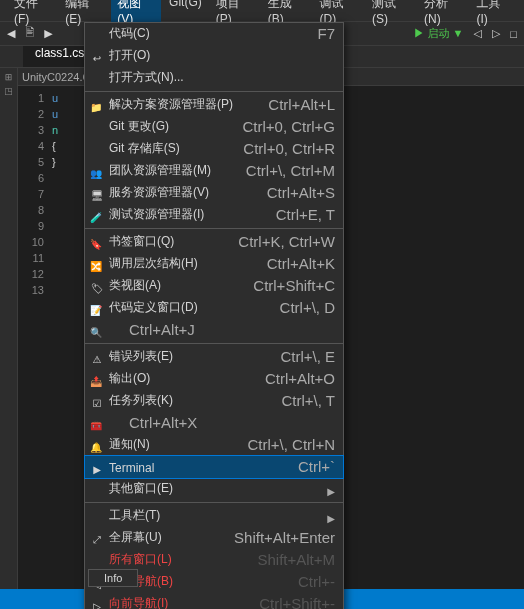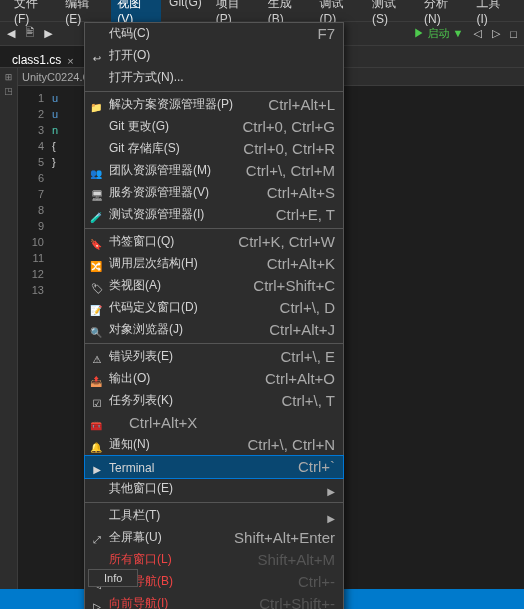--- a/index.html
+++ b/index.html
@@ -60,25 +60,26 @@
       background: #2d2d2d;
       height: 22px;
       display: flex;
       align-items: center;
       border-bottom: 1px solid #3c3c3c;
     }
     .tab {
       padding: 0 12px;
       height: 100%;
       display: flex;
-      align-items: flex-end;
+      align-items: flex-start;
       font-size: 12px;
       color: #d4d4d4;
       border-right: 1px solid #3c3c3c;
       cursor: pointer;
+      margin-left: 23px;
     }
     .tab.active {
       background: #1e1e1e;
       color: #fff;
     }
 
     
     .main-area {
       display: flex;
       height: calc(100% - 68px);
@@ -404,21 +405,20 @@
       <span class="label">类视图(A)</span>
       <span class="shortcut">Ctrl+Shift+C</span>
     </div>
     <div class="menu-row">
       <span class="icon-area">📝</span>
       <span class="label">代码定义窗口(D)</span>
       <span class="shortcut">Ctrl+\, D</span>
     </div>
     <div class="menu-row">
       <span class="icon-area">🔍</span>
-      <span class="label">对象浏览器(J)</span>
       <span class="shortcut">Ctrl+Alt+J</span>
     </div>
 
     <div class="menu-divider"></div>
 
     <div class="menu-row">
       <span class="icon-area">⚠</span>
       <span class="label">错误列表(E)</span>
       <span class="shortcut">Ctrl+\, E</span>
     </div>

